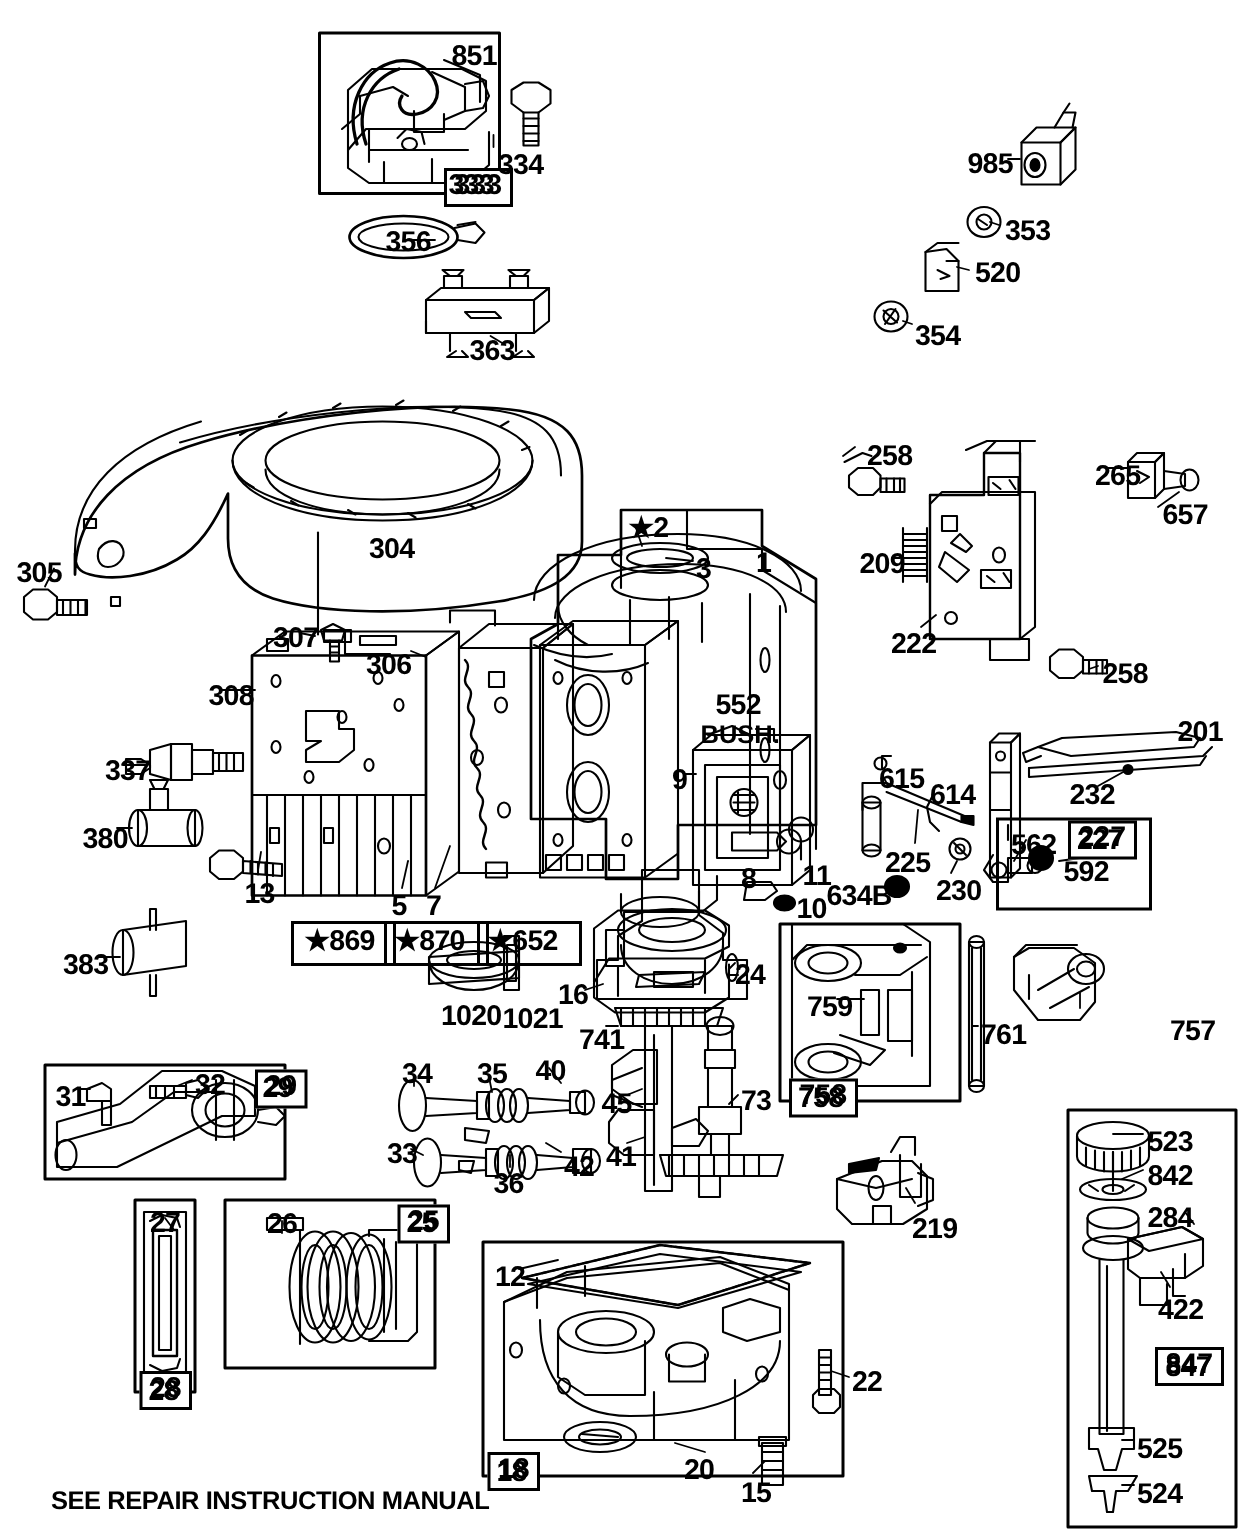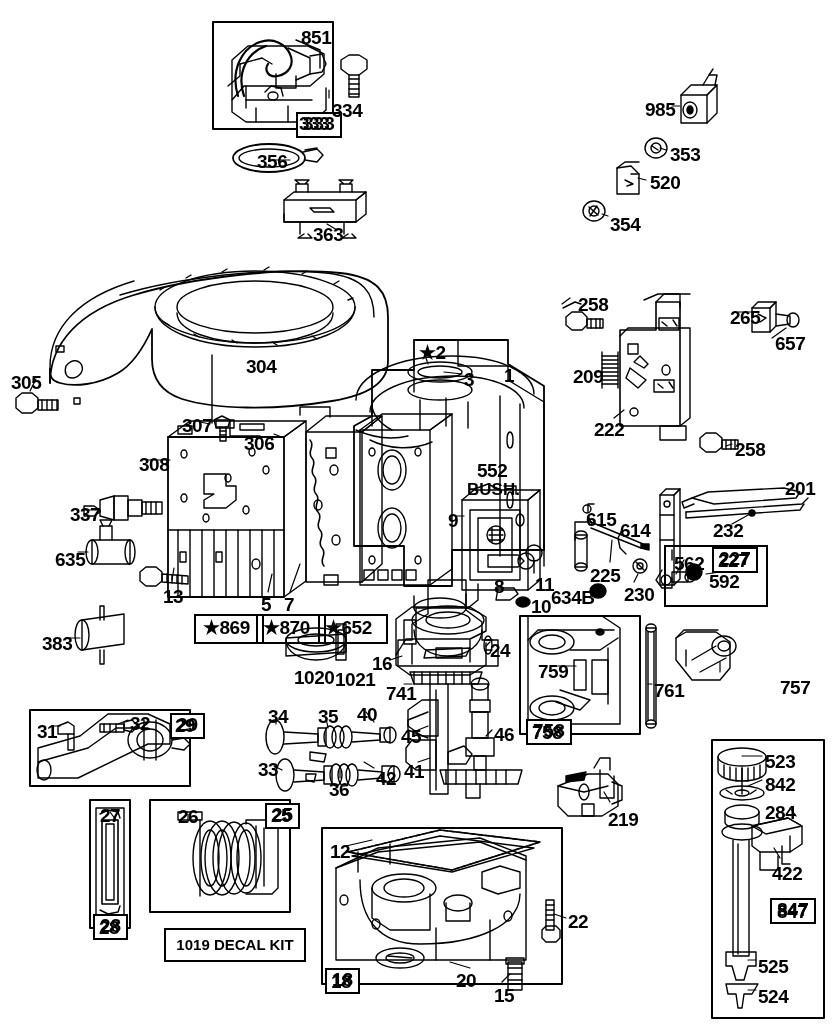--- a/index.html
+++ b/index.html
@@ -651,23 +651,23 @@
 
 <div class="grpbox" style="left:194px;top:614px;width:66px;height:26px;"></div>
 <div class="lbl n star" style="left:203px;top:618px;">★869</div>
 
 <div class="grpbox" style="left:256px;top:614px;width:66px;height:26px;"></div>
 <div class="lbl n star" style="left:263px;top:618px;">★870</div>
 
 <div class="grpbox" style="left:318px;top:614px;width:66px;height:26px;"></div>
 <div class="lbl n star" style="left:325px;top:618px;">★652</div>
 
-<div class="kitbox" style="left:164px;top:928px;width:138px;height:30px;font-size:15px;line-height:30px;">1019 DECAL KIT</div>
-
-
+
+
+<div class="footnote" style="left:34px;top:990px;">SEE REPAIR INSTRUCTION MANUAL</div>
 
 <div id="callout-layer">
       <div class="lbl n" style="left: 301px; top: 28px;">851</div>
       <div class="lbl n" style="left: 332px; top: 101px;">334</div>
       <div class="lbl n" style="left: 299px; top: 114px;">333</div>
       <div class="lbl n" style="left: 257px; top: 152px;">356</div>
       <div class="lbl n" style="left: 313px; top: 225px;">363</div>
       <div class="lbl n" style="left: 645px; top: 100px;">985</div>
       <div class="lbl n" style="left: 670px; top: 145px;">353</div>
       <div class="lbl n" style="left: 650px; top: 173px;">520</div>
@@ -677,21 +677,21 @@
       <div class="lbl n" style="left: 775px; top: 334px;">657</div>
       <div class="lbl n" style="left: 573px; top: 367px;">209</div>
       <div class="lbl n" style="left: 594px; top: 420px;">222</div>
       <div class="lbl n" style="left: 735px; top: 440px;">258</div>
       <div class="lbl n" style="left: 11px; top: 373px;">305</div>
       <div class="lbl n" style="left: 246px; top: 357px;">304</div>
       <div class="lbl n" style="left: 182px; top: 416px;">307</div>
       <div class="lbl n" style="left: 244px; top: 434px;">306</div>
       <div class="lbl n" style="left: 139px; top: 455px;">308</div>
       <div class="lbl n" style="left: 70px; top: 505px;">337</div>
-      <div class="lbl n" style="left: 55px; top: 550px;">635</div>
+      <div class="lbl n" style="left: 55px; top: 550px;">380</div>
       <div class="lbl n" style="left: 163px; top: 587px;">13</div>
       <div class="lbl n" style="left: 42px; top: 634px;">383</div>
       <div class="lbl n" style="left: 419px; top: 343px;">★2</div>
       <div class="lbl n" style="left: 464px; top: 370px;">3</div>
       <div class="lbl n" style="left: 504px; top: 366px;">1</div>
       <div class="lbl n" style="left: 477px; top: 461px;">552</div>
       <div class="lbl bush" style="left: 467px; top: 481px;">BUSH.</div>
       <div class="lbl n" style="left: 448px; top: 511px;">9</div>
       <div class="lbl n" style="left: 494px; top: 577px;">8</div>
       <div class="lbl n" style="left: 535px; top: 575px;">11</div>
@@ -710,21 +710,21 @@
       <div class="lbl n" style="left: 713px; top: 521px;">232</div>
       <div class="lbl n" style="left: 294px; top: 668px;">1020</div>
       <div class="lbl n" style="left: 335px; top: 670px;">1021</div>
       <div class="lbl n" style="left: 372px; top: 654px;">16</div>
       <div class="lbl n" style="left: 490px; top: 641px;">24</div>
       <div class="lbl n" style="left: 386px; top: 684px;">741</div>
       <div class="lbl n" style="left: 268px; top: 707px;">34</div>
       <div class="lbl n" style="left: 318px; top: 707px;">35</div>
       <div class="lbl n" style="left: 357px; top: 705px;">40</div>
       <div class="lbl n" style="left: 401px; top: 727px;">45</div>
-      <div class="lbl n" style="left: 494px; top: 725px;">46</div>
+      <div class="lbl n" style="left: 494px; top: 725px;">73</div>
       <div class="lbl n" style="left: 258px; top: 760px;">33</div>
       <div class="lbl n" style="left: 329px; top: 780px;">36</div>
       <div class="lbl n" style="left: 376px; top: 769px;">42</div>
       <div class="lbl n" style="left: 404px; top: 762px;">41</div>
       <div class="lbl n" style="left: 538px; top: 662px;">759</div>
       <div class="lbl n" style="left: 654px; top: 681px;">761</div>
       <div class="lbl n" style="left: 733px; top: 678px; margin-left: 47px;">757</div>
       <div class="lbl n" style="left: 532px; top: 723px;">758</div>
       <div class="lbl n" style="left: 37px; top: 722px;">31</div>
       <div class="lbl n" style="left: 130px; top: 714px;">32</div>

